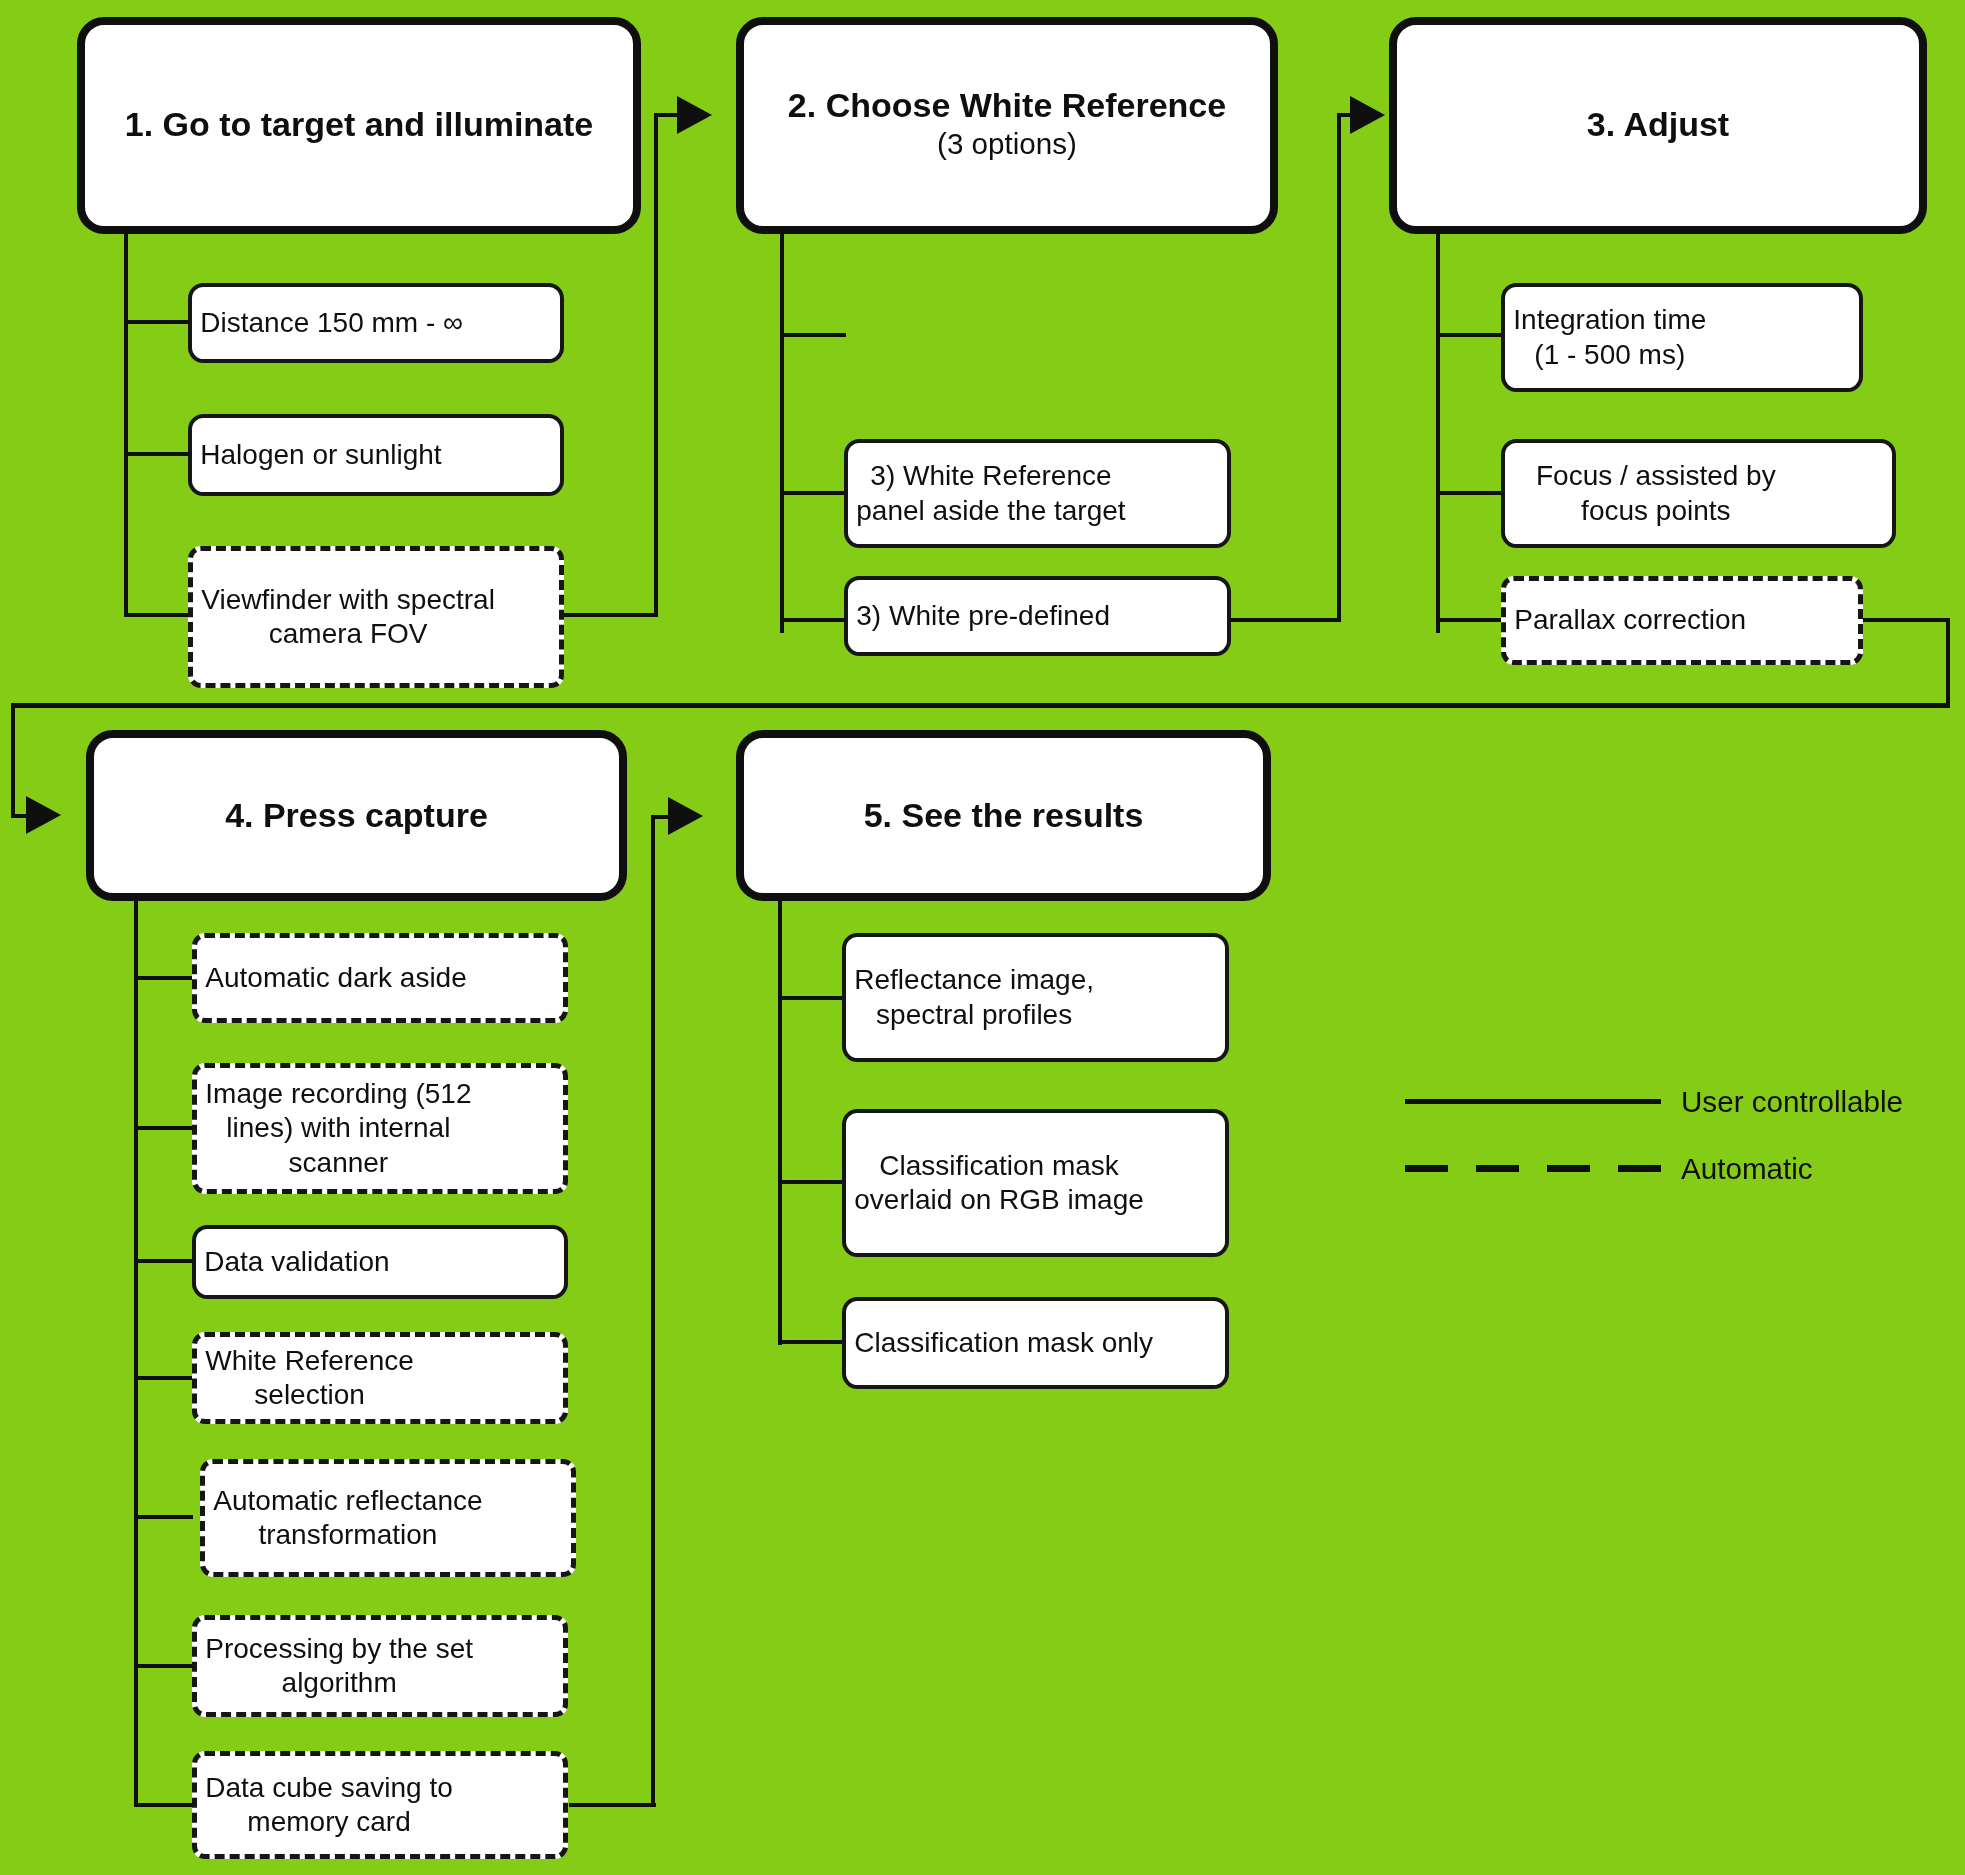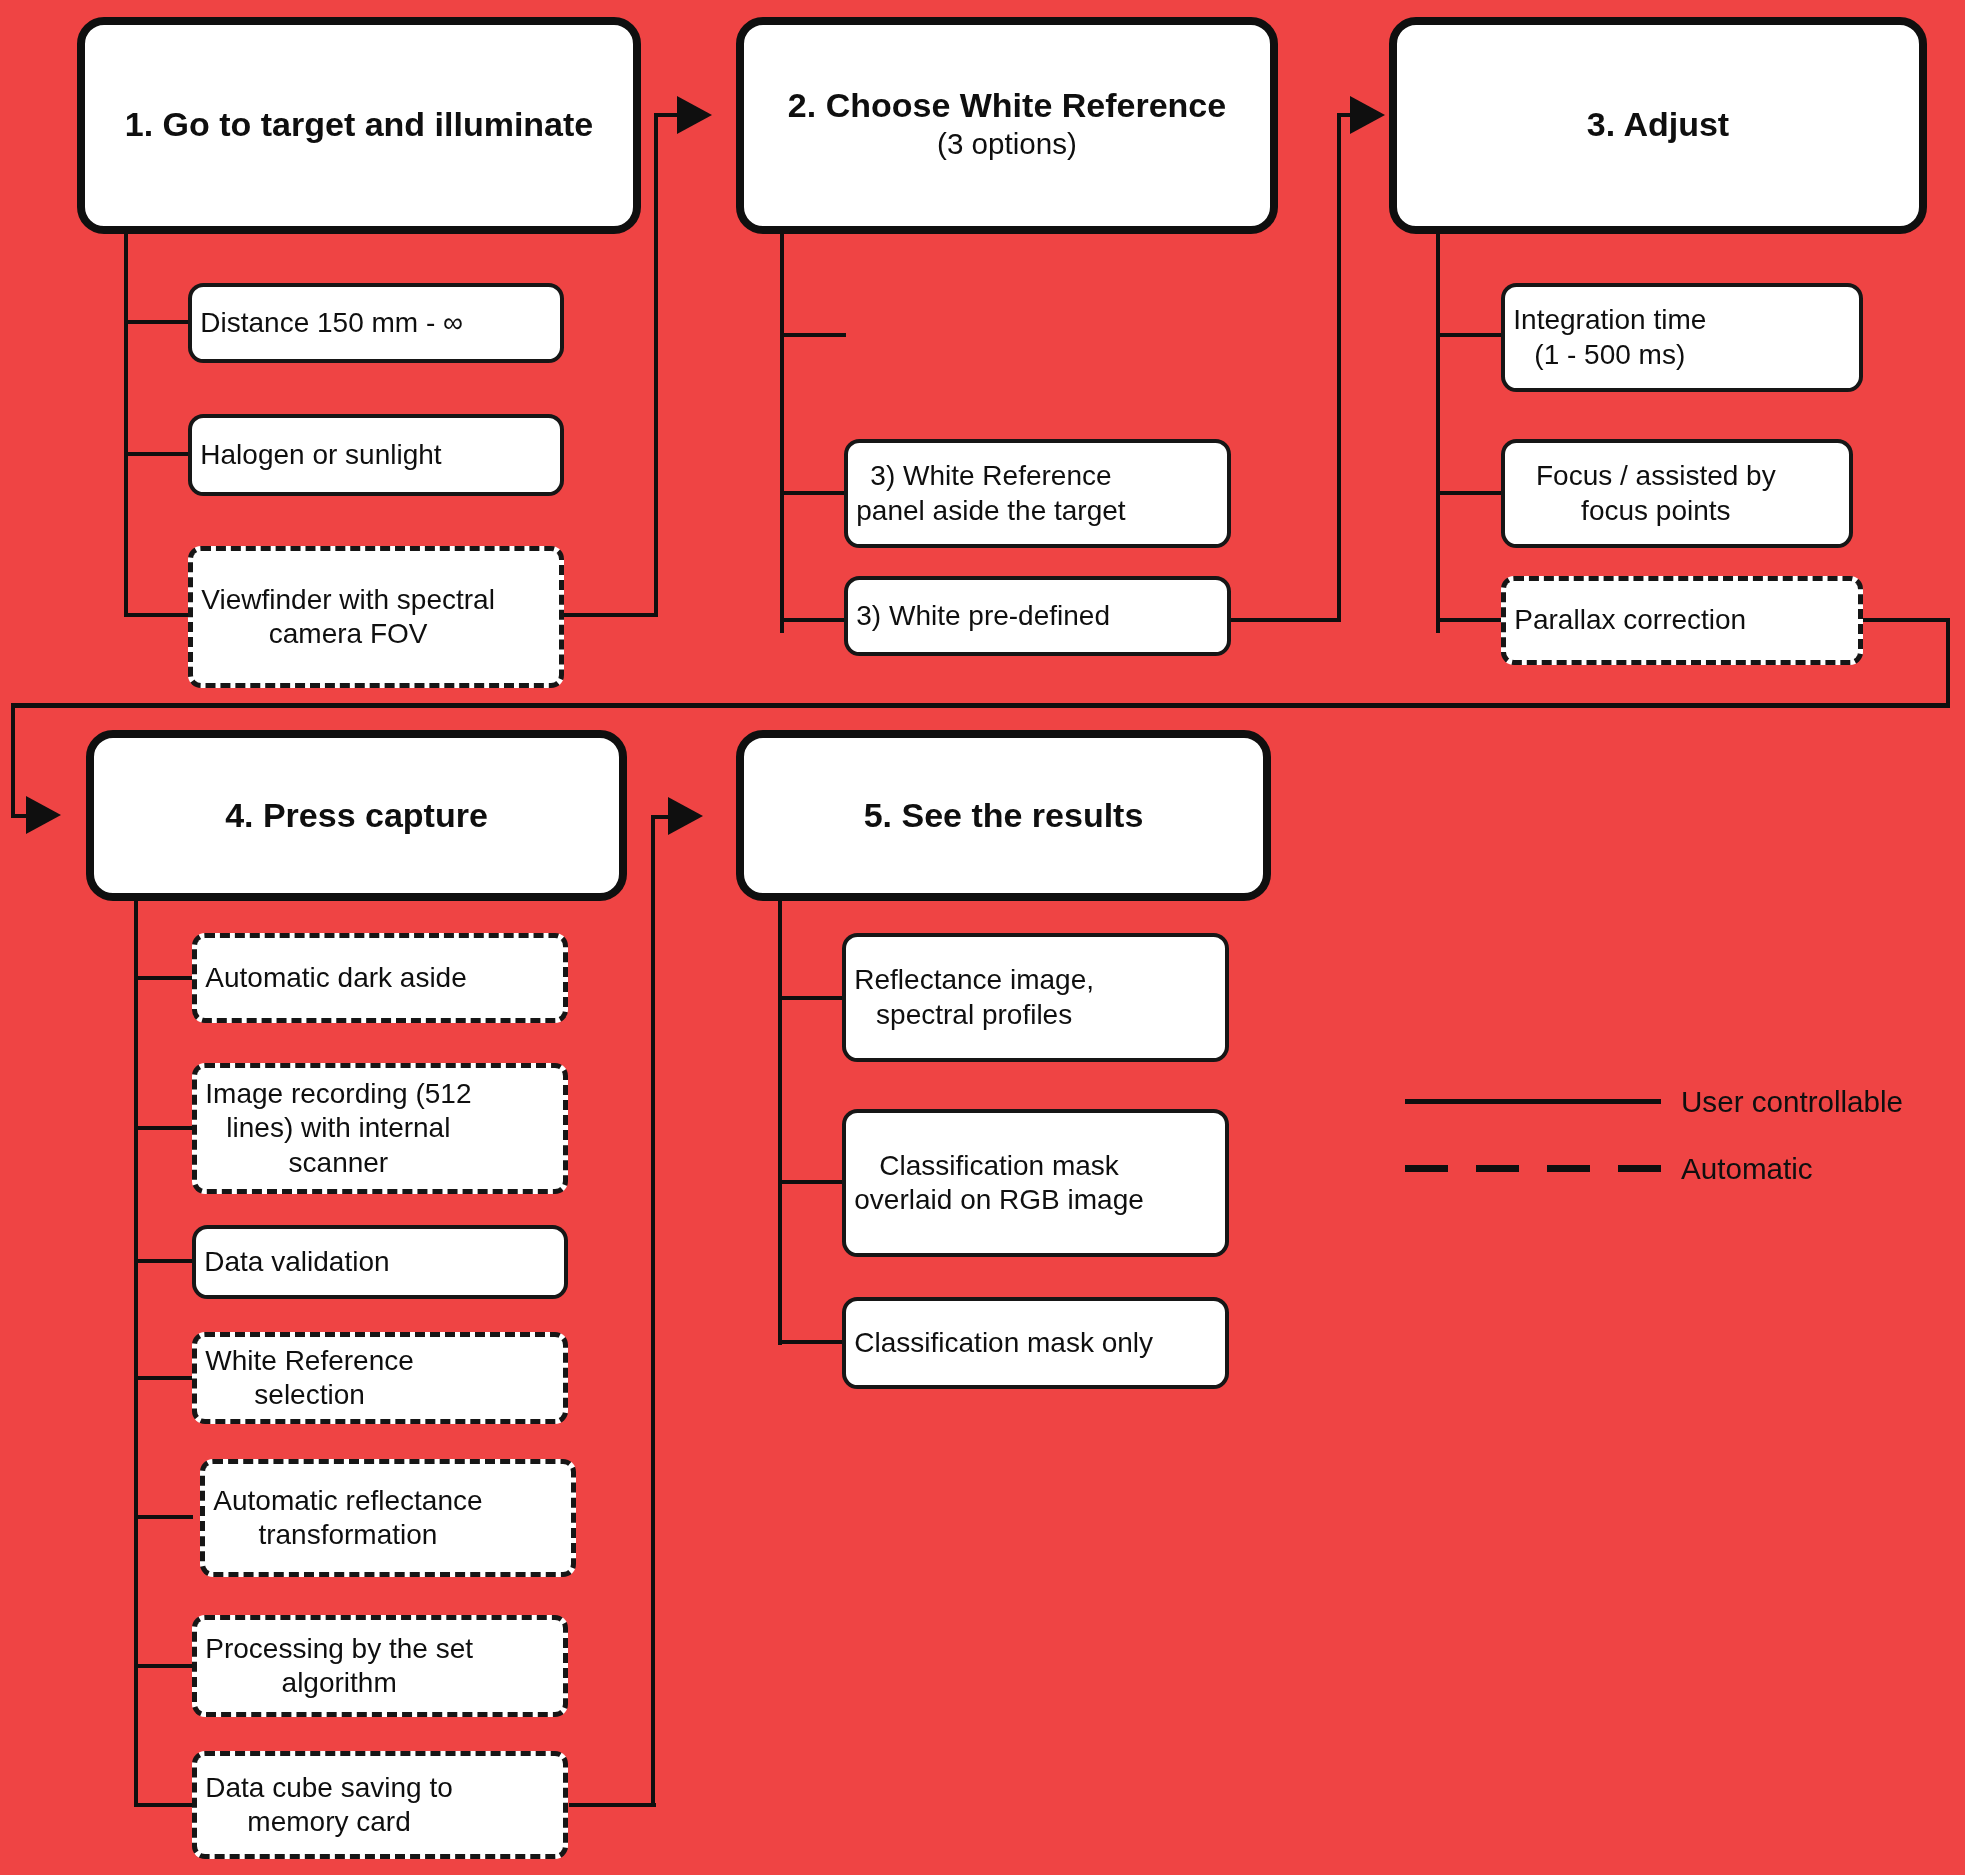--- a/index.html
+++ b/index.html
@@ -1,19 +1,19 @@
 <!DOCTYPE html>
 <html style="font-size:9.5px"><head>
 <meta charset="utf-8">
 <style>
   html,body{margin:0;padding:0;background:#ffffff;}
   #canvas{
     position:relative;
     width:1965px;height:1876px;
-    background:#ef4444;
+    background:#84cc16;
     font-family:"Liberation Sans", sans-serif;
     color:#0f0f0f;
     overflow:hidden;
   }
   .step{
     position:absolute;box-sizing:border-box;
     border:8.3px solid #0f0f0f;border-radius:27px;background:#ffffff;
     display:flex;flex-direction:column;align-items:center;justify-content:center;
     text-align:center;
   }
@@ -97,21 +97,21 @@
     <div class="step-title">3. Adjust</div>
   </div>
   <div class="line" style="left:1436px;top:233px;width:4.1px;height:400px;"></div>
   <div class="line" style="left:1436px;top:333px;width:66px;height:4.1px;"></div>
   <div class="line" style="left:1436px;top:491px;width:66px;height:4.1px;"></div>
   <div class="line" style="left:1436px;top:618px;width:66px;height:4.1px;"></div>
   <div class="sub" style="left:1501px;top:283px;width:362px;height:109px;">
     <span>Integration time
 (1 - 500 ms)</span>
   </div>
-  <div class="sub" style="left:1501px;top:439px;width:352px;height:109px;padding-left:31px;">
+  <div class="sub" style="left:1501px;top:439px;width:395px;height:109px;padding-left:31px;">
     <span>Focus / assisted by
 focus points</span>
   </div>
   <div class="sub dashed" style="left:1501px;top:576px;width:362px;height:89px;">
     <span>Parallax correction</span>
   </div>
 
   <div class="line" style="left:1863px;top:618px;width:86px;height:4.1px;"></div>
   <div class="line" style="left:1946px;top:618px;width:4.1px;height:90px;"></div>
   <div class="line" style="left:10.6px;top:703px;width:1939px;height:4.7px;"></div>

